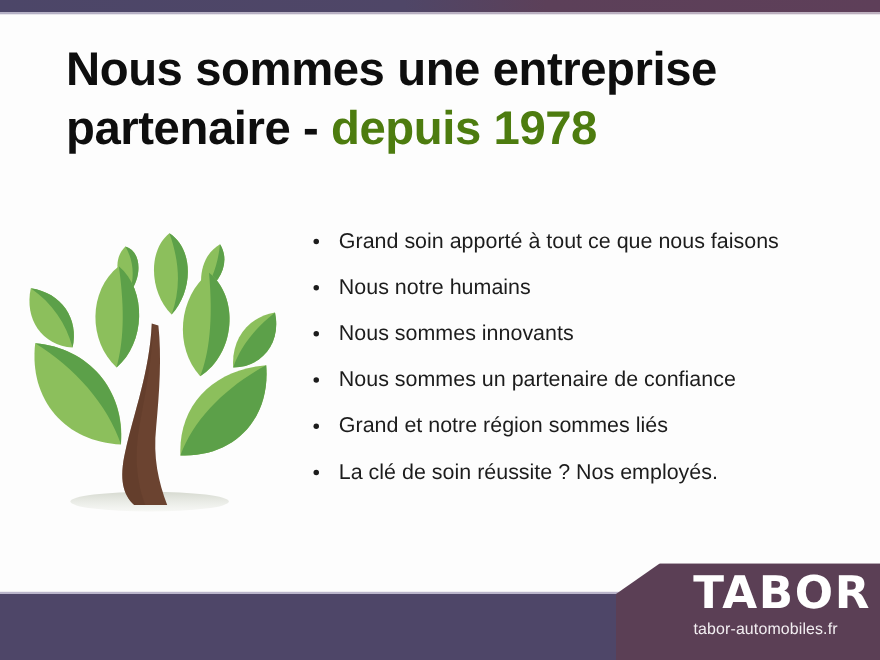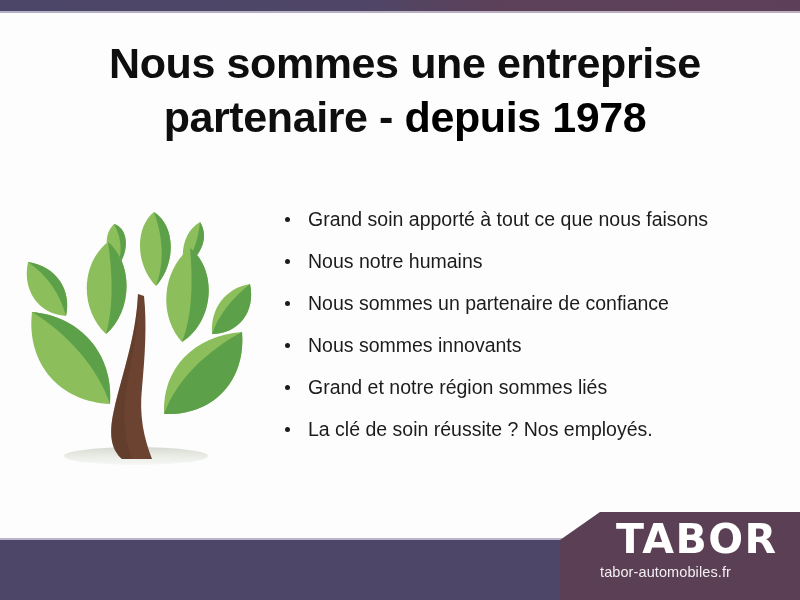--- a/index.html
+++ b/index.html
@@ -49,52 +49,52 @@
     position: absolute;
     left: 560px; top: 512px;
     width: 240px; height: 88px;
     background: #5b3f55;
     clip-path: polygon(40px 0, 240px 0, 240px 88px, 0 88px, 0 28px);
   }
   .logo-wordmark {
     position: absolute;
     left: 616px; top: 517px;
     width: 176px;
+    text-align: right;
     color: #ffffff;
     font-size: 41px;
     font-weight: 700;
     letter-spacing: 1.5px;
     line-height: 44px;
     font-family: "DejaVu Sans", sans-serif;
   }
   .logo-tagline {
     position: absolute;
     left: 600px; top: 563px;
     width: 192px;
-    text-align: left;
+    text-align: center;
     color: #f2eef1;
     font-size: 14.5px;
     letter-spacing: .1px;
     line-height: 18px;
   }
 
   
   .headline {
     position: absolute;
     left: 60px; top: 36px;
     width: 690px;
-    text-align: center;
     font-size: 43px;
     font-weight: 700;
     line-height: 54px;
     letter-spacing: -0.4px;
     color: #0e0e0e;
     font-family: "Liberation Sans Narrow", "Liberation Sans", sans-serif;
   }
-  .headline .accent { color: #000000; }
+  .headline .accent { color: #4d7c0f; }
 
   
   .bullets {
     position: absolute;
     left: 283px; top: 192px;
     width: 500px;
     margin: 0;
     padding: 0;
     list-style: none;
   }
@@ -197,25 +197,25 @@
     <li>
       <span class="bullet-dot"></span>
       <span>Grand soin apporté à tout ce que nous faisons</span>
     </li>
     <li>
       <span class="bullet-dot"></span>
       <span>Nous notre humains</span>
     </li>
     <li>
       <span class="bullet-dot"></span>
+      <span>Nous sommes innovants</span>
+    </li>
+    <li>
+      <span class="bullet-dot"></span>
       <span>Nous sommes un partenaire de confiance</span>
-    </li>
-    <li>
-      <span class="bullet-dot"></span>
-      <span>Nous sommes innovants</span>
     </li>
     <li>
       <span class="bullet-dot"></span>
       <span>Grand et notre région sommes liés</span>
     </li>
     <li>
       <span class="bullet-dot"></span>
       <span>La clé de soin réussite ? Nos employés.</span>
     </li>
   </ul>

